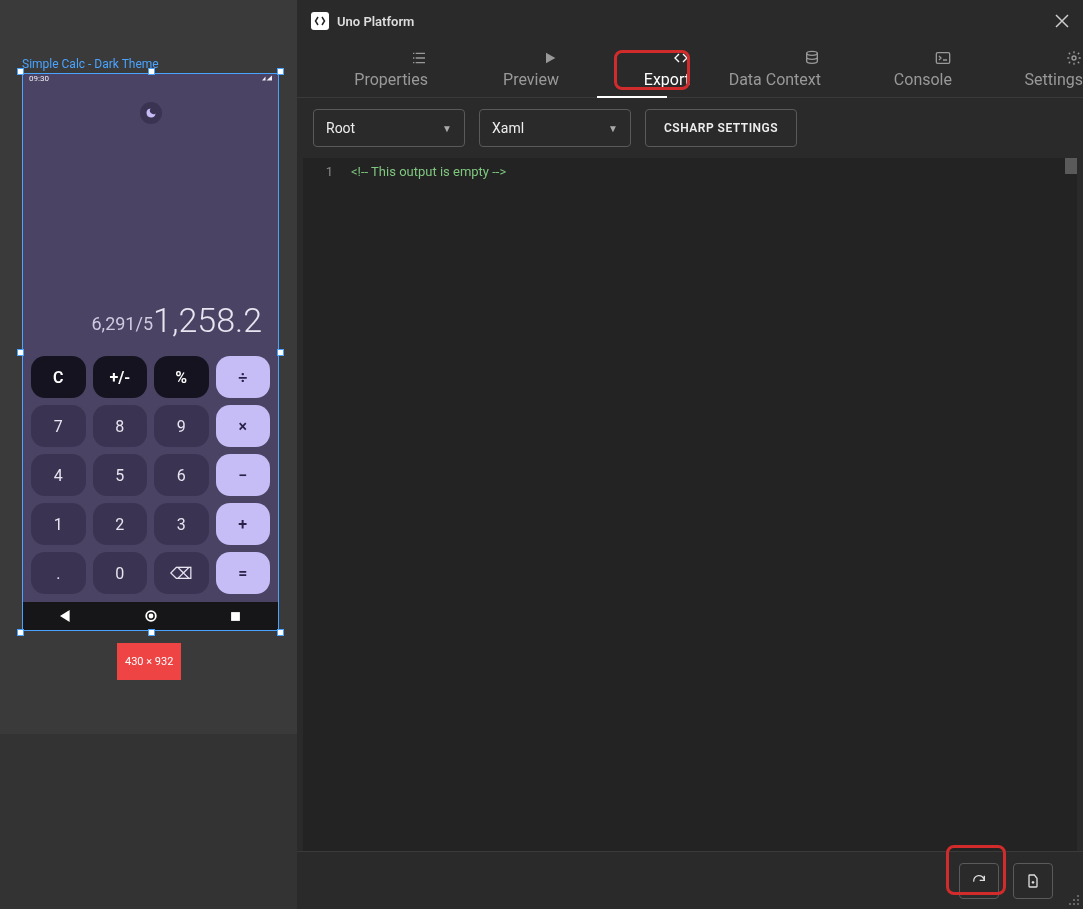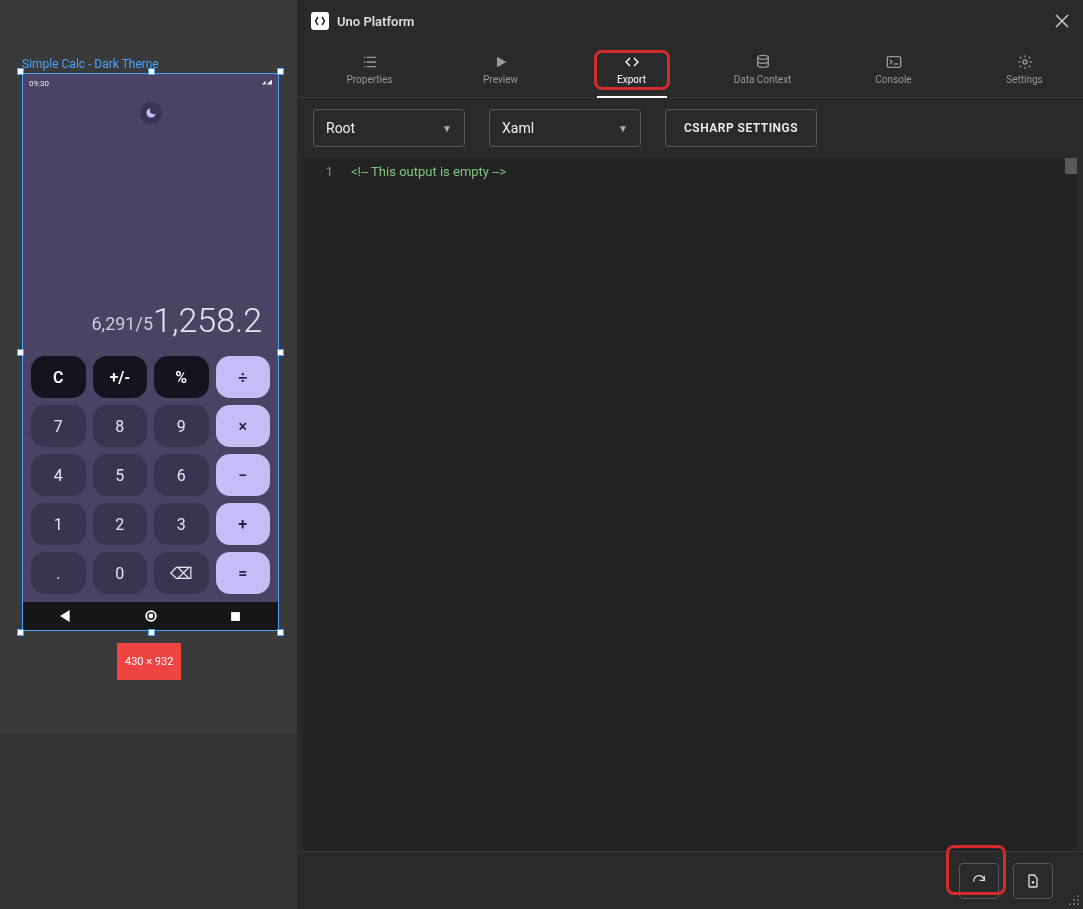--- a/index.html
+++ b/index.html
@@ -16,21 +16,21 @@
 .h-tr { right: 0; top: 0; }
 .h-ml { left: 0; top: calc(50% - 3px); }
 .h-mr { right: 0; top: calc(50% - 3px); }
 .h-bl { left: 0; bottom: 0; }
 .h-bm { left: calc(50% - 3px); bottom: 0; }
 .h-br { right: 0; bottom: 0; }
 .size-badge { position: absolute; left: 117px; top: 643px; background: #ef4444; color: #fff; font-size: 11px; padding: 12px 8px; }
 
 
 .calc-body { width: 100%; height: 100%; background: #4a4363; display: flex; flex-direction: column; }
-.statusbar { height: 14px; display: flex; justify-content: space-between; align-items: flex-end; padding: 0 6px; color: #f1eef7; font-size: 8px; }
+.statusbar { height: 14px; display: flex; justify-content: space-between; align-items: flex-start; padding: 0 6px; color: #f1eef7; font-size: 8px; }
 .statusbar-icons svg { width: 10px; height: 8px; }
 .theme-toggle { display: flex; justify-content: center; padding: 14px 0 6px; }
 .theme-btn { width: 22px; height: 22px; border-radius: 50%; background: #3a3452; display: flex; align-items: center; justify-content: center; }
 .calc-display { flex: 1; display: flex; flex-direction: row; justify-content: flex-end; align-items: flex-end; padding: 0 16px 10px; color: #e8e4f0; }
 .expr { font-size: 18px; color: #cfcae0; margin-bottom: 6px; }
 .result { font-size: 34px; font-weight: 300; }
 .keypad { padding: 6px 8px 8px; display: grid; grid-template-columns: repeat(4, 1fr); gap: 7px; }
 .keybtn { height: 42px; border-radius: 14px; display: flex; align-items: center; justify-content: center; font-size: 16px; color: #e8e4f0; background: #3a3452; cursor: pointer; }
 .keybtn.dark { background: #151320; color: #fff; font-weight: 600; }
 .keybtn.accent { background: #c6bdf7; color: #2a2147; font-weight: 600; }
@@ -38,27 +38,27 @@
 .navbar svg { fill: #fff; }
 
 
 .panel { position: absolute; left: 297px; top: 0; width: 786px; height: 909px; background: #2a2a2a; display: flex; flex-direction: column; }
 .panel-header { height: 42px; display: flex; align-items: center; padding: 0 14px; position: relative; }
 .logo-box { width: 18px; height: 18px; background: #fff; border-radius: 3px; display: flex; align-items: center; justify-content: center; margin-right: 8px; }
 .panel-title { color: #ddd; font-size: 13px; font-weight: 600; }
 .close-x { position: absolute; right: 14px; color: #ccc; font-size: 18px; cursor: pointer; }
 
 .tabbar { height: 56px; display: flex; border-bottom: 1px solid #3a3a3a; }
-.tab { flex: 1; display: flex; flex-direction: column; align-items: center; justify-content: center; color: #999; font-size: 10px; gap: 4px; cursor: pointer; position: relative; margin-left: 14px; }
+.tab { flex: 1; display: flex; flex-direction: column; align-items: flex-end; justify-content: center; color: #999; font-size: 16px; gap: 4px; cursor: pointer; position: relative; margin-left: 14px; }
 .tab.active { color: #fff; }
 .tab.active::after { content: ""; position: absolute; bottom: -1px; left: 50%; transform: translateX(-50%); width: 70px; height: 2px; background: #fff; }
 .tab svg { width: 18px; height: 16px; fill: currentColor; }
 .tab-highlight { border: 3px solid #d12b2b; border-radius: 8px; position: absolute; width: 76px; height: 40px; pointer-events: none; }
 
-.toolbar { height: 60px; display: flex; align-items: center; gap: 24px; padding: 0 16px; }
+.toolbar { height: 60px; display: flex; align-items: center; gap: 14px; padding: 0 16px; }
 .dropdown { height: 38px; border: 1px solid #5a5a5a; border-radius: 4px; display: flex; align-items: center; justify-content: space-between; padding: 0 12px; color: #eee; font-size: 14px; cursor: pointer; background: #2a2a2a; }
 .dropdown.root { width: 152px; }
 .dropdown.lang { width: 152px; }
 .chev { font-size: 10px; color: #aaa; }
 .settings-btn { height: 38px; padding: 0 18px; border: 1px solid #5a5a5a; border-radius: 4px; color: #eee; font-size: 12px; font-weight: 600; letter-spacing: 0.5px; display: flex; align-items: center; cursor: pointer; }
 
 .code-area { flex: 1; display: flex; background: #232323; margin: 0 6px; font-family: Consolas, monospace; font-size: 13px; position: relative; }
 .gutter { width: 40px; text-align: right; padding: 6px 10px 0 0; color: #888; }
 .code-content { padding: 6px 0 0 8px; }
 .code-line { color: #7fc77f; }

